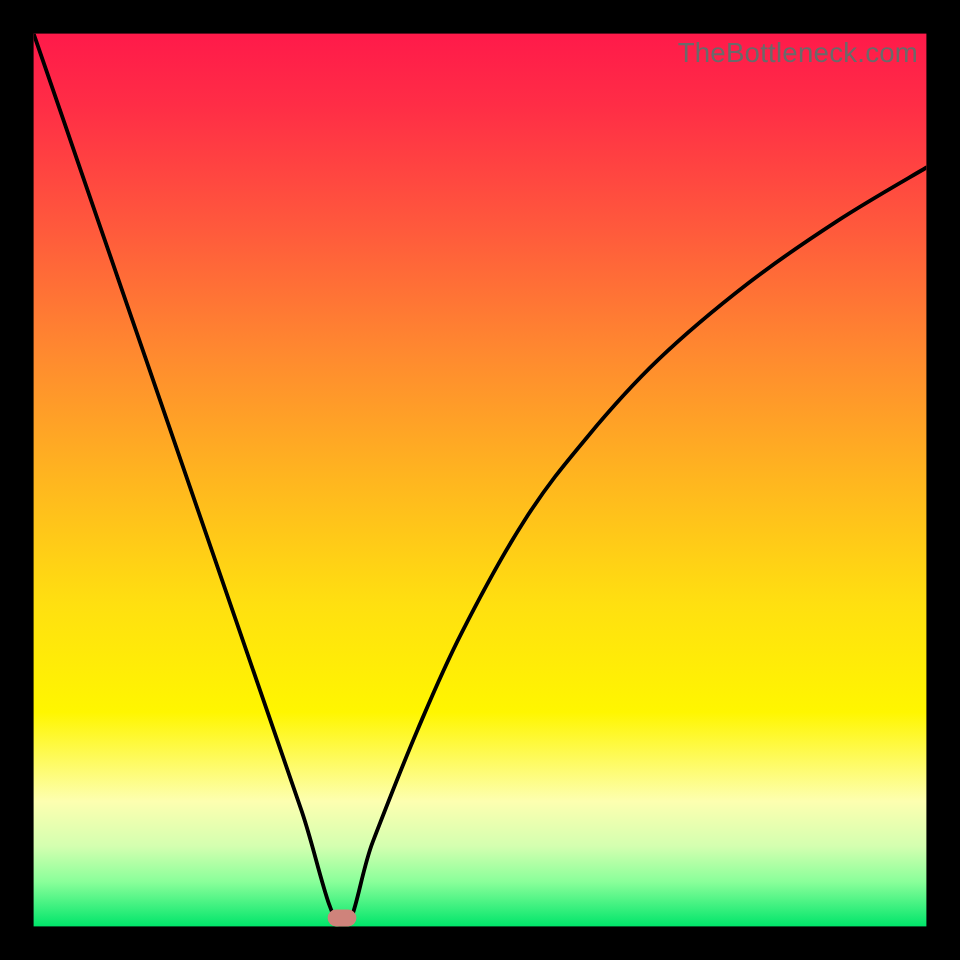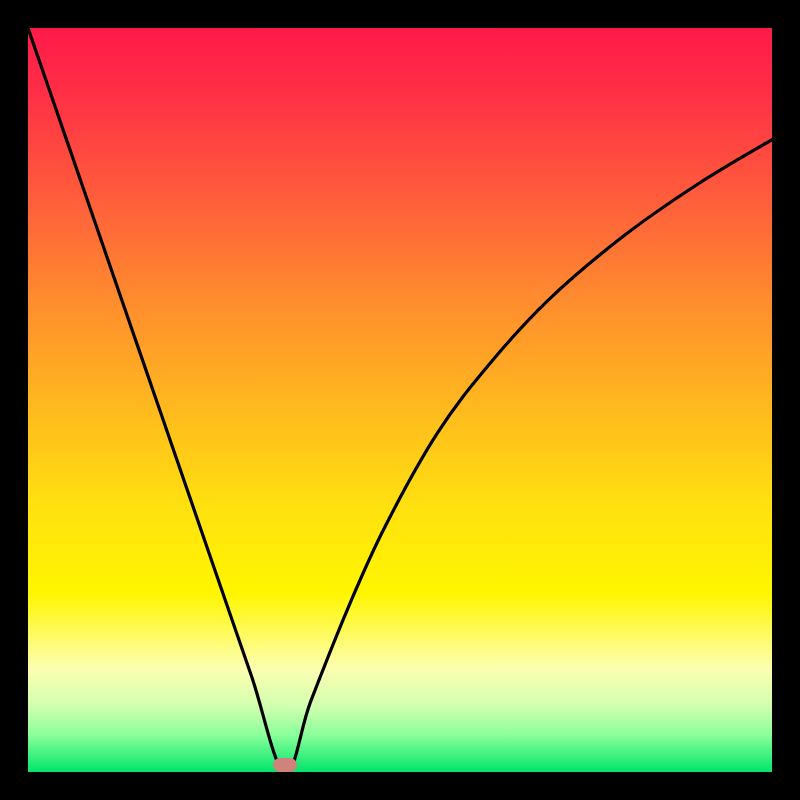--- a/index.html
+++ b/index.html
@@ -55,20 +55,21 @@
     border-radius: 8px;
     background: #cf837b;
     transform: translate(-50%, -50%);
   }
 </style>
 </head>
 <body>
 
 <div class="frame">
   <div class="plot-area">
+    <div class="watermark">TheBottleneck.com</div>
 
     <svg class="curve-layer" viewBox="0 0 744 744" preserveAspectRatio="none">
       <path fill="none" stroke="#000000" stroke-width="3.2" stroke-linecap="round" stroke-linejoin="round" d="M 0.00 0.00 C 6.70 19.42, 23.81 69.04, 37.20 107.88 C 50.59 146.72, 61.01 176.92, 74.40 215.76 C 87.79 254.60, 98.21 284.80, 111.60 323.64 C 124.99 362.48, 135.41 392.68, 148.80 431.52 C 162.19 470.36, 172.61 500.56, 186.00 539.40 C 199.39 578.24, 210.48 610.45, 223.20 647.28 C 235.92 684.11, 245.97 739.31, 256.68 744.00 C 267.39 748.69, 271.34 702.78, 282.72 673.32 C 294.10 643.86, 306.53 611.79, 319.92 580.32 C 333.31 548.85, 341.05 529.95, 357.12 498.48 C 373.19 467.01, 390.45 434.67, 409.20 405.48 C 427.95 376.29, 441.19 360.39, 461.28 336.29 C 481.37 312.18, 496.69 294.59, 520.80 271.56 C 544.91 248.53, 568.42 229.08, 595.20 208.32 C 621.98 187.56, 642.82 173.65, 669.60 156.24 C 696.38 138.83, 730.61 119.64, 744.00 111.60" id="curve-path"></path>
     </svg>
 
     <div class="marker" id="marker" style="left: 256.68px; top: 736.56px;"></div>
   </div>
 </div>
 
 </body></html>

